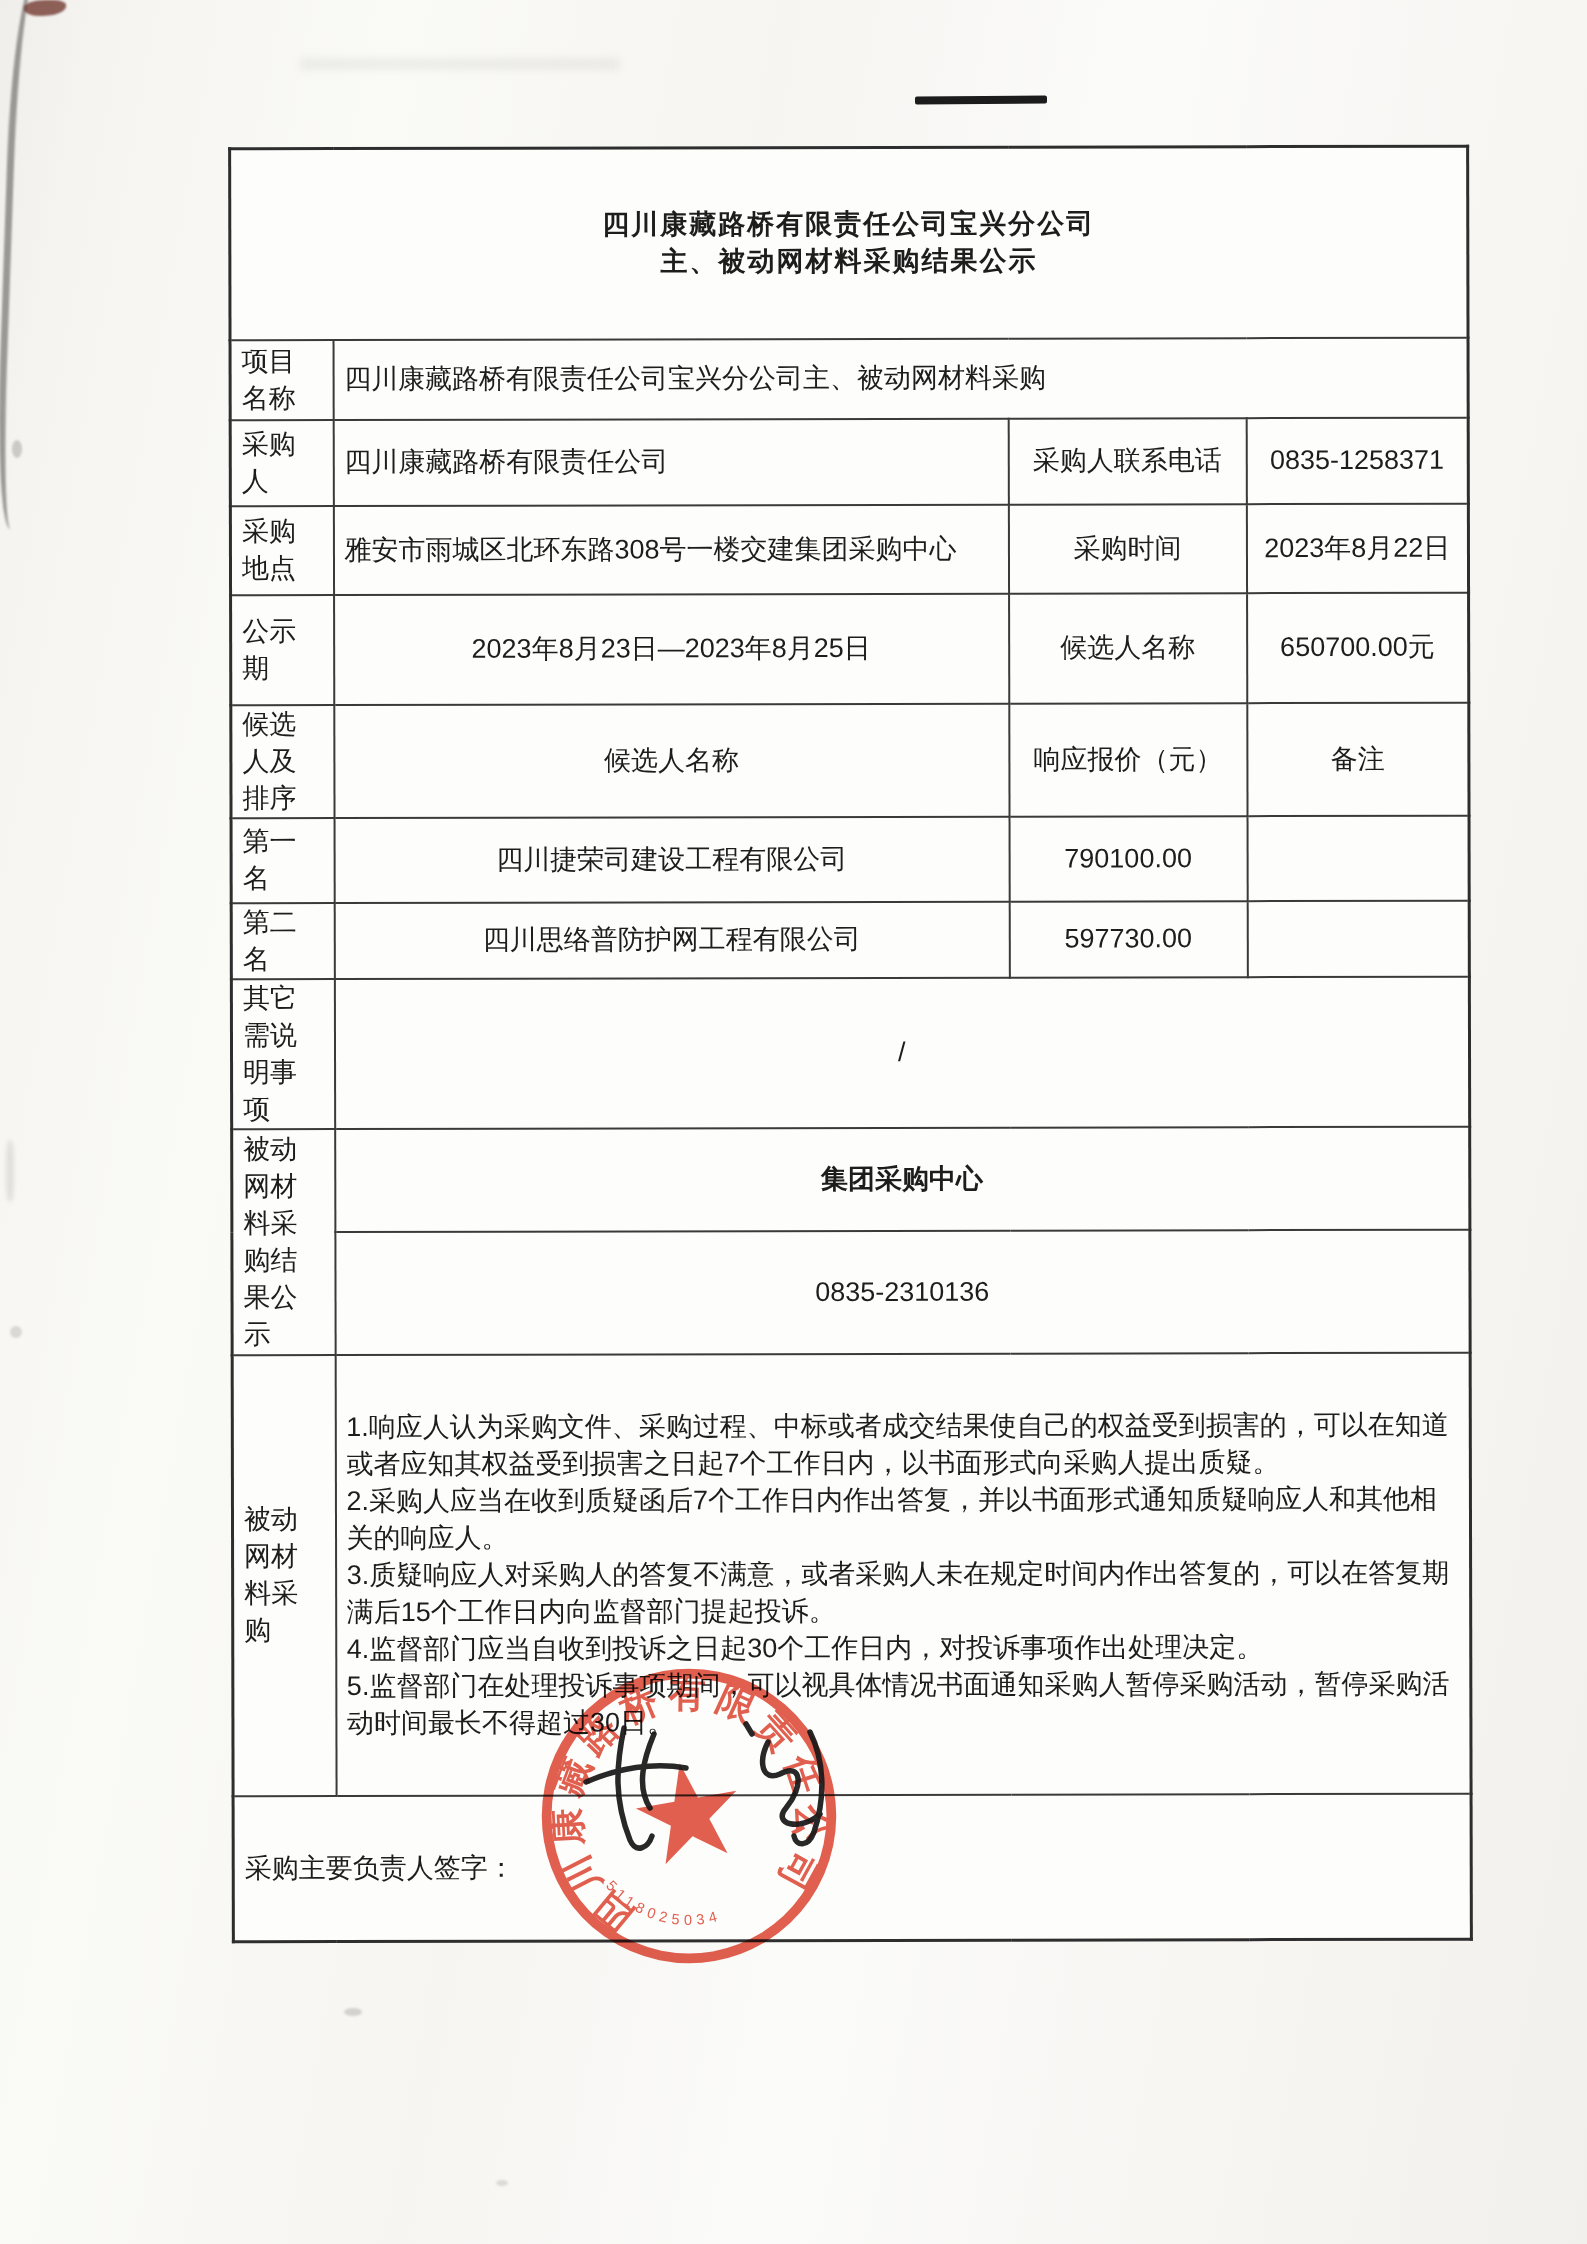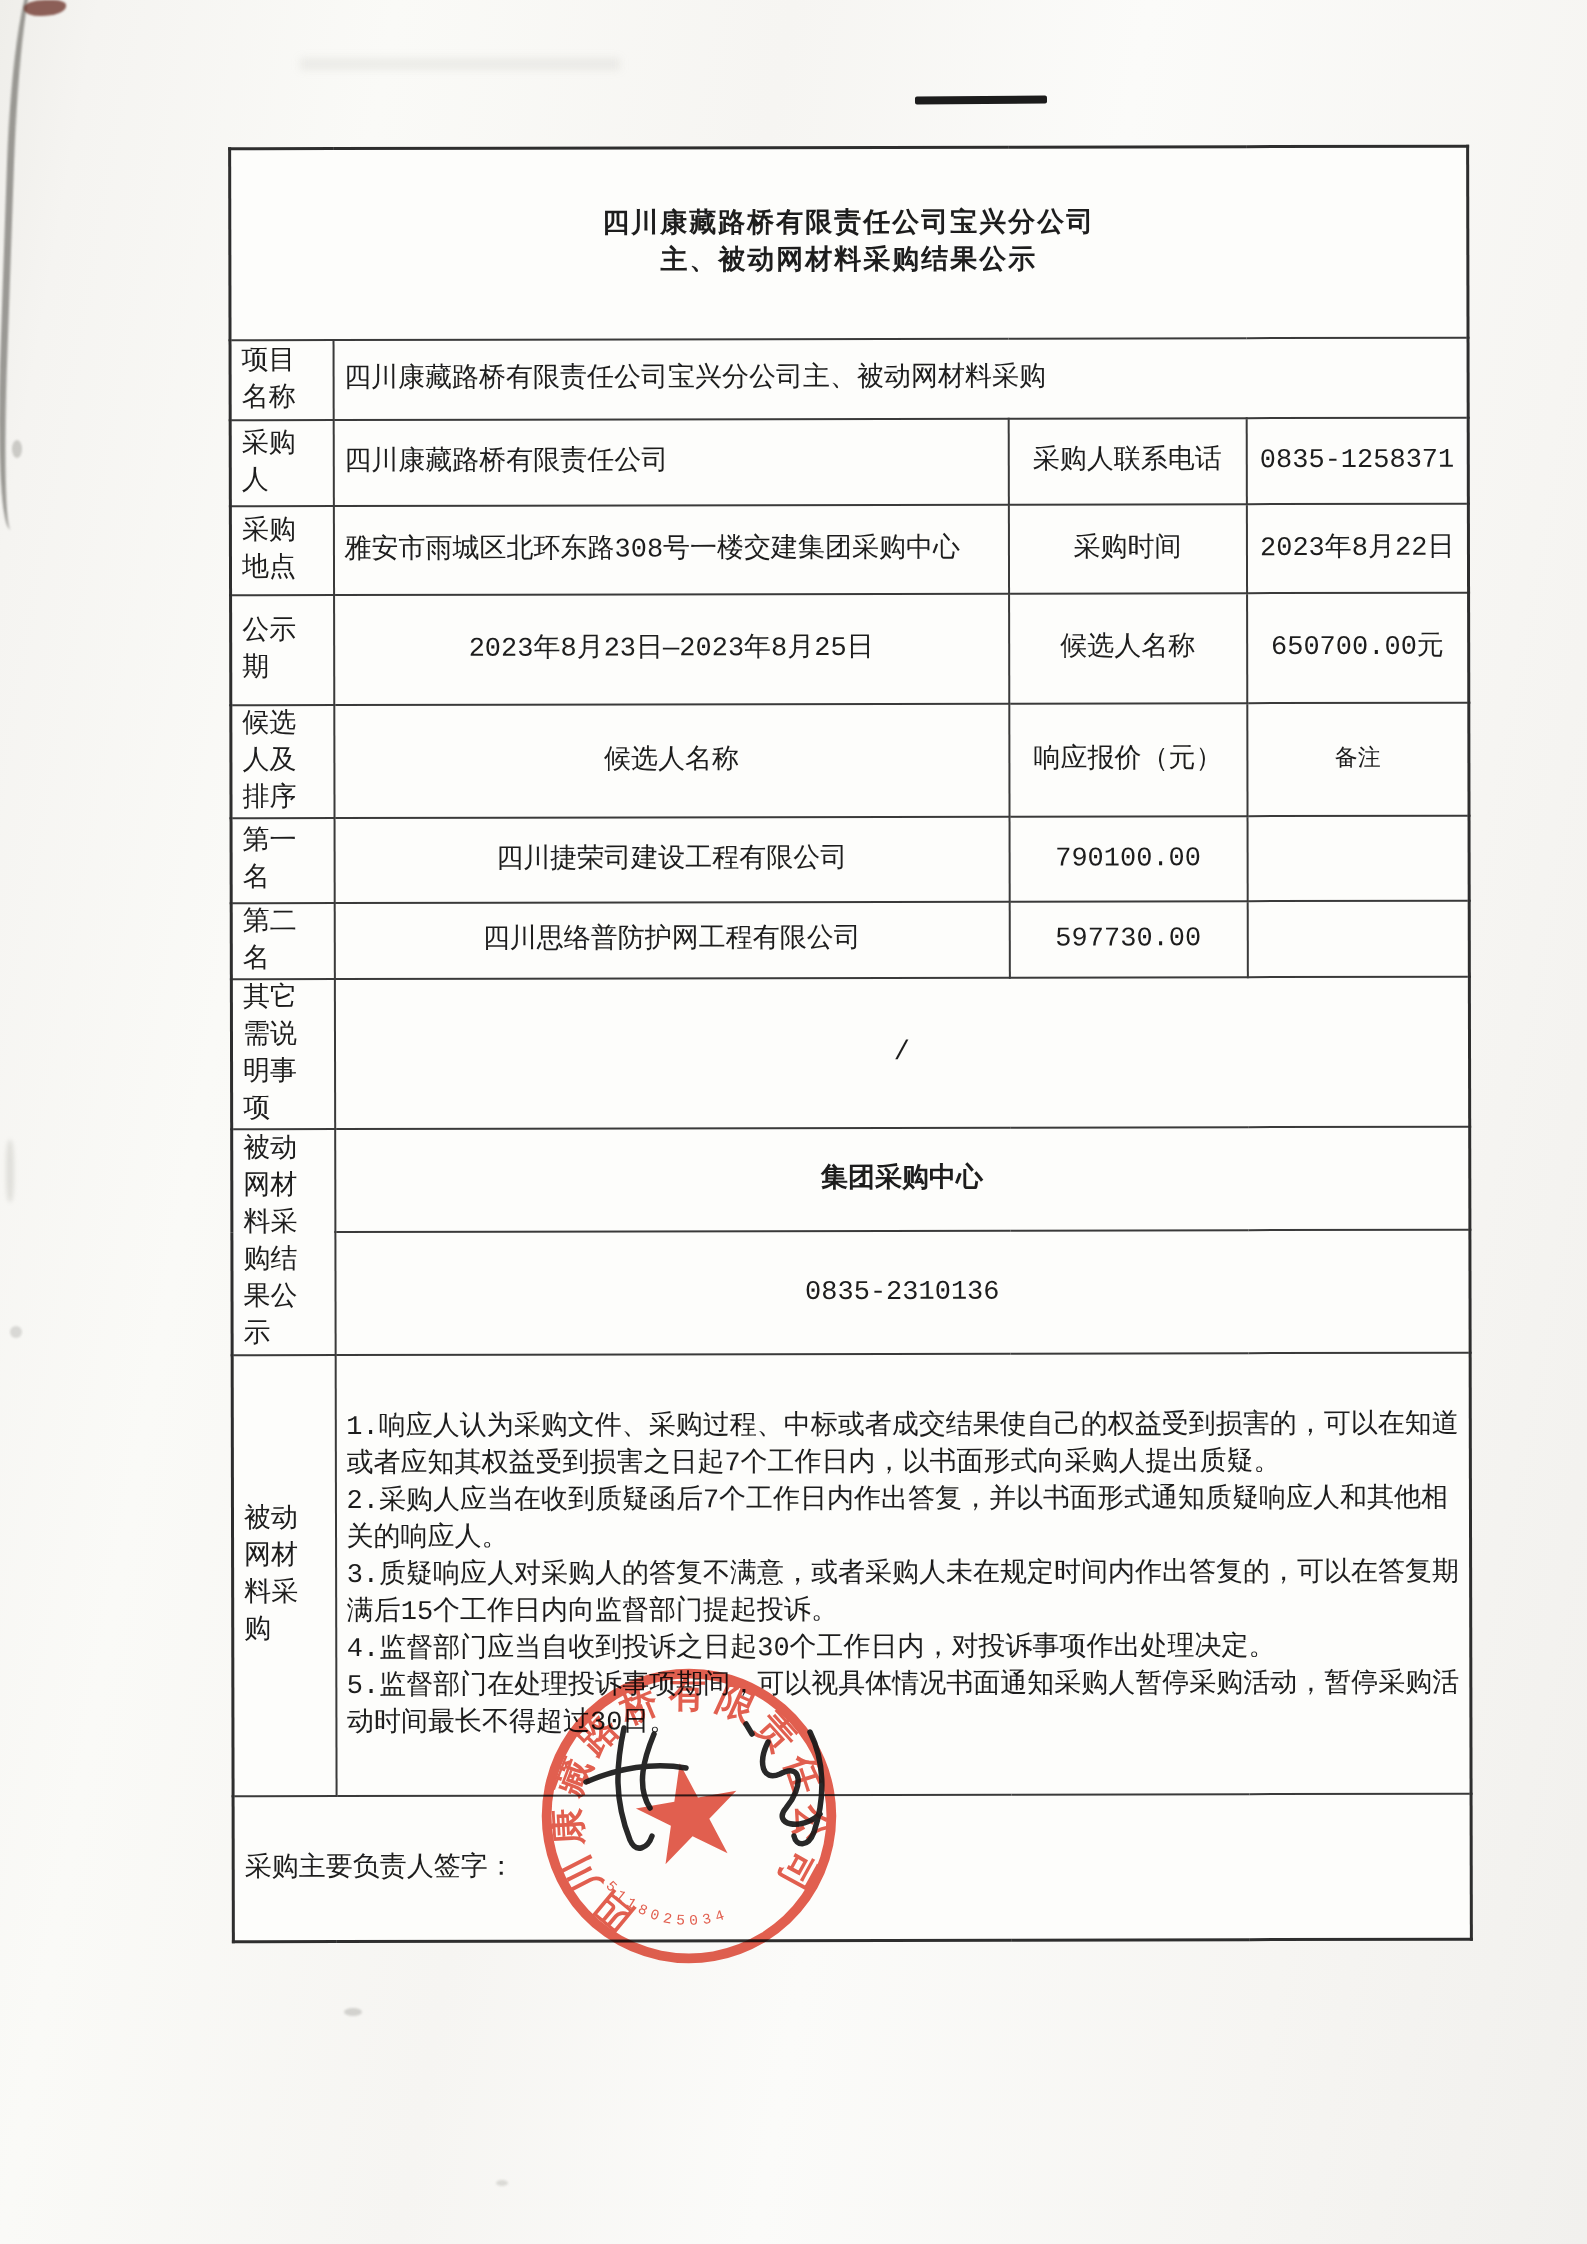--- a/index.html
+++ b/index.html
@@ -1,19 +1,19 @@
 <!DOCTYPE html>
 <html><head>
 <meta charset="utf-8">
 <style>
   html,body{margin:0;padding:0;background:#dddcd9;}
   .page{
     position:relative;width:1587px;height:2244px;overflow:hidden;
     background:linear-gradient(100deg,#efeeea 0%,#f5f4f1 5%,#fafaf7 20%,#f6f5f2 40%,#fbfbf9 58%,#f6f5f2 82%,#f1f0ed 100%);
-    font-family:Liberation Mono, monospace;color:#1d1d1d;
+    font-family:Liberation Sans, sans-serif;color:#1d1d1d;
   }
   table.doc{
     position:absolute;left:230px;top:146px;width:1238px;
     border-collapse:collapse;table-layout:fixed;background:#fdfdfb;
     border:3px solid #2e2e2e;transform:rotate(-0.12deg);
   }
   .doc td{border:2px solid #3a3a3a;vertical-align:middle;padding:0 10px;font-size:27px;line-height:37px;color:#1d1d1d;}
   tr.r-title{height:191px;} tr.r1{height:80px;} tr.r2{height:86px;} tr.r3{height:89px;}
   tr.r4{height:110px;} tr.r5{height:81px;} tr.r6{height:85px;} tr.r7{height:74px;}
   tr.r8{height:104px;} tr.r9a{height:103px;} tr.r9b{height:123px;} tr.r10{height:441px;} tr.r11{height:146px;}
@@ -96,21 +96,21 @@
       <td class="lbl">公示期</td>
       <td class="val-center">2023年8月23日—2023年8月25日</td>
       <td class="hdr-center">候选人名称</td>
       <td class="val-center">650700.00元</td>
     </tr>
 
     <tr class="r5">
       <td class="lbl">候选人及排序</td>
       <td class="hdr-center" style="font-size:27px">候选人名称</td>
       <td class="hdr-center">响应报价（元）</td>
-      <td class="hdr-center" style="font-size:23px">备注</td>
+      <td class="hdr-center" style="font-size:27px">备注</td>
     </tr>
 
     <tr class="r6">
       <td class="lbl">第一名</td>
       <td class="val-center">四川捷荣司建设工程有限公司</td>
       <td class="val-center">790100.00</td>
       <td class="val-center"></td>
     </tr>
 
     <tr class="r7">

